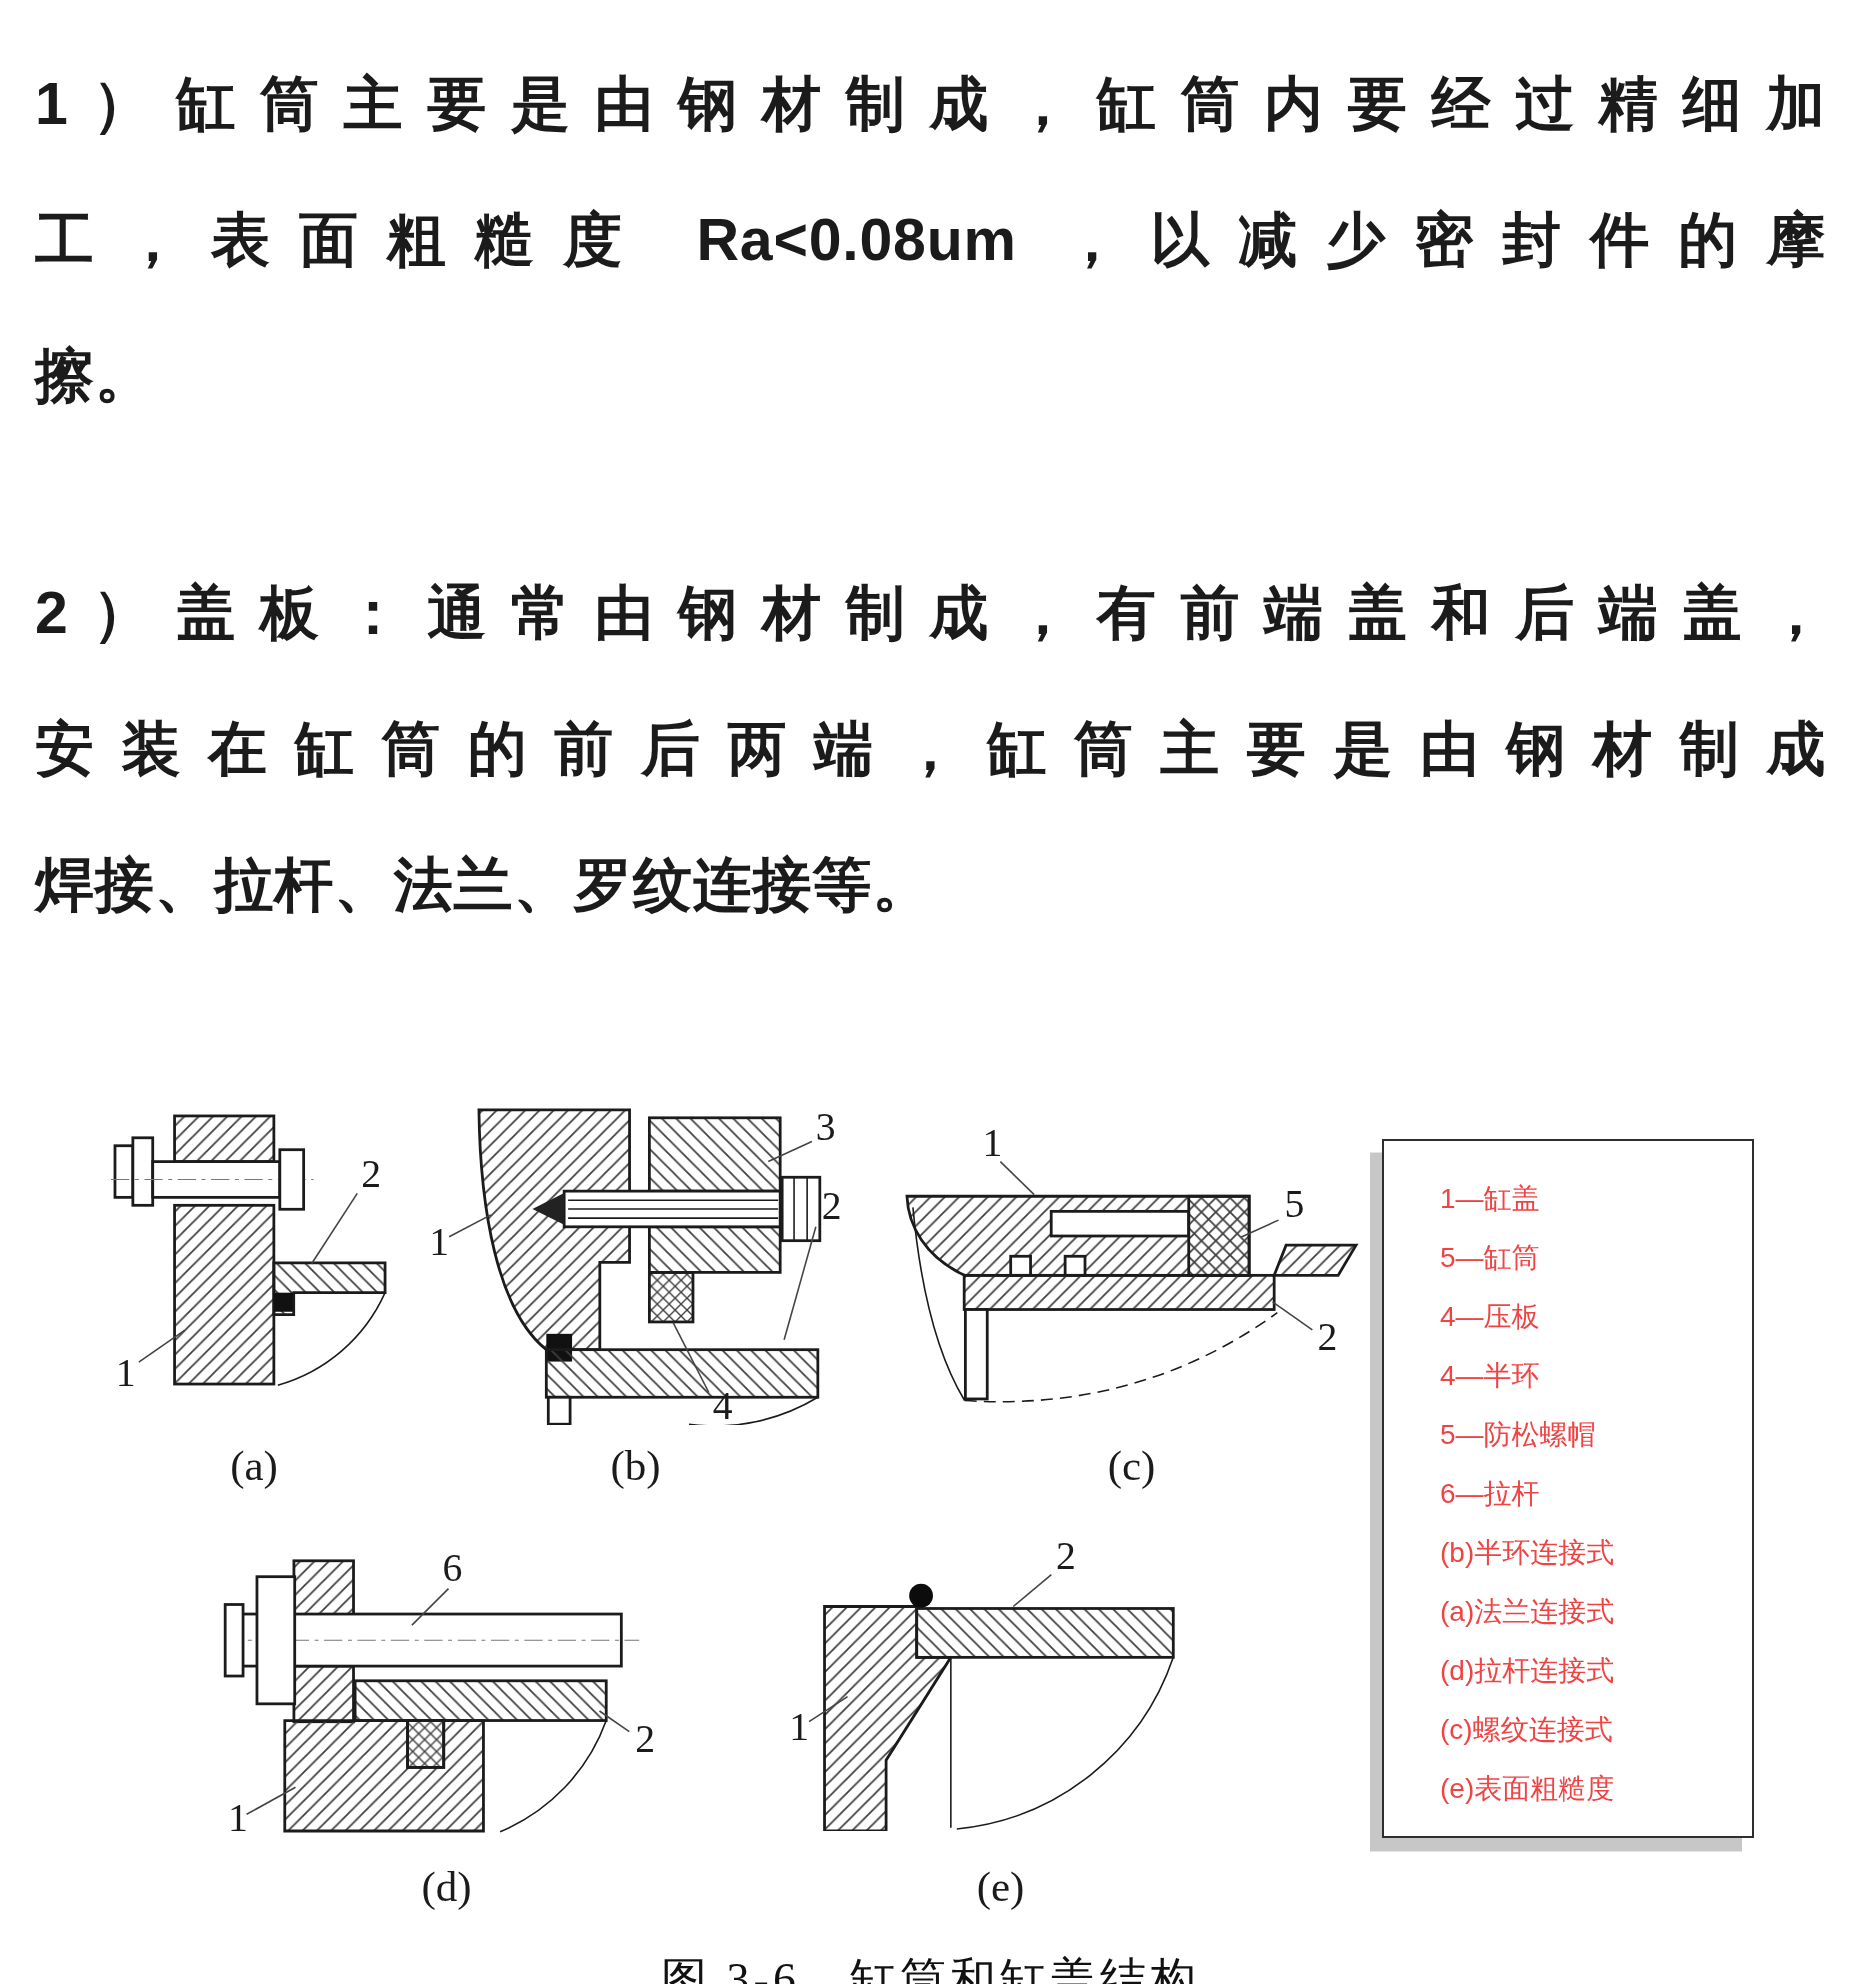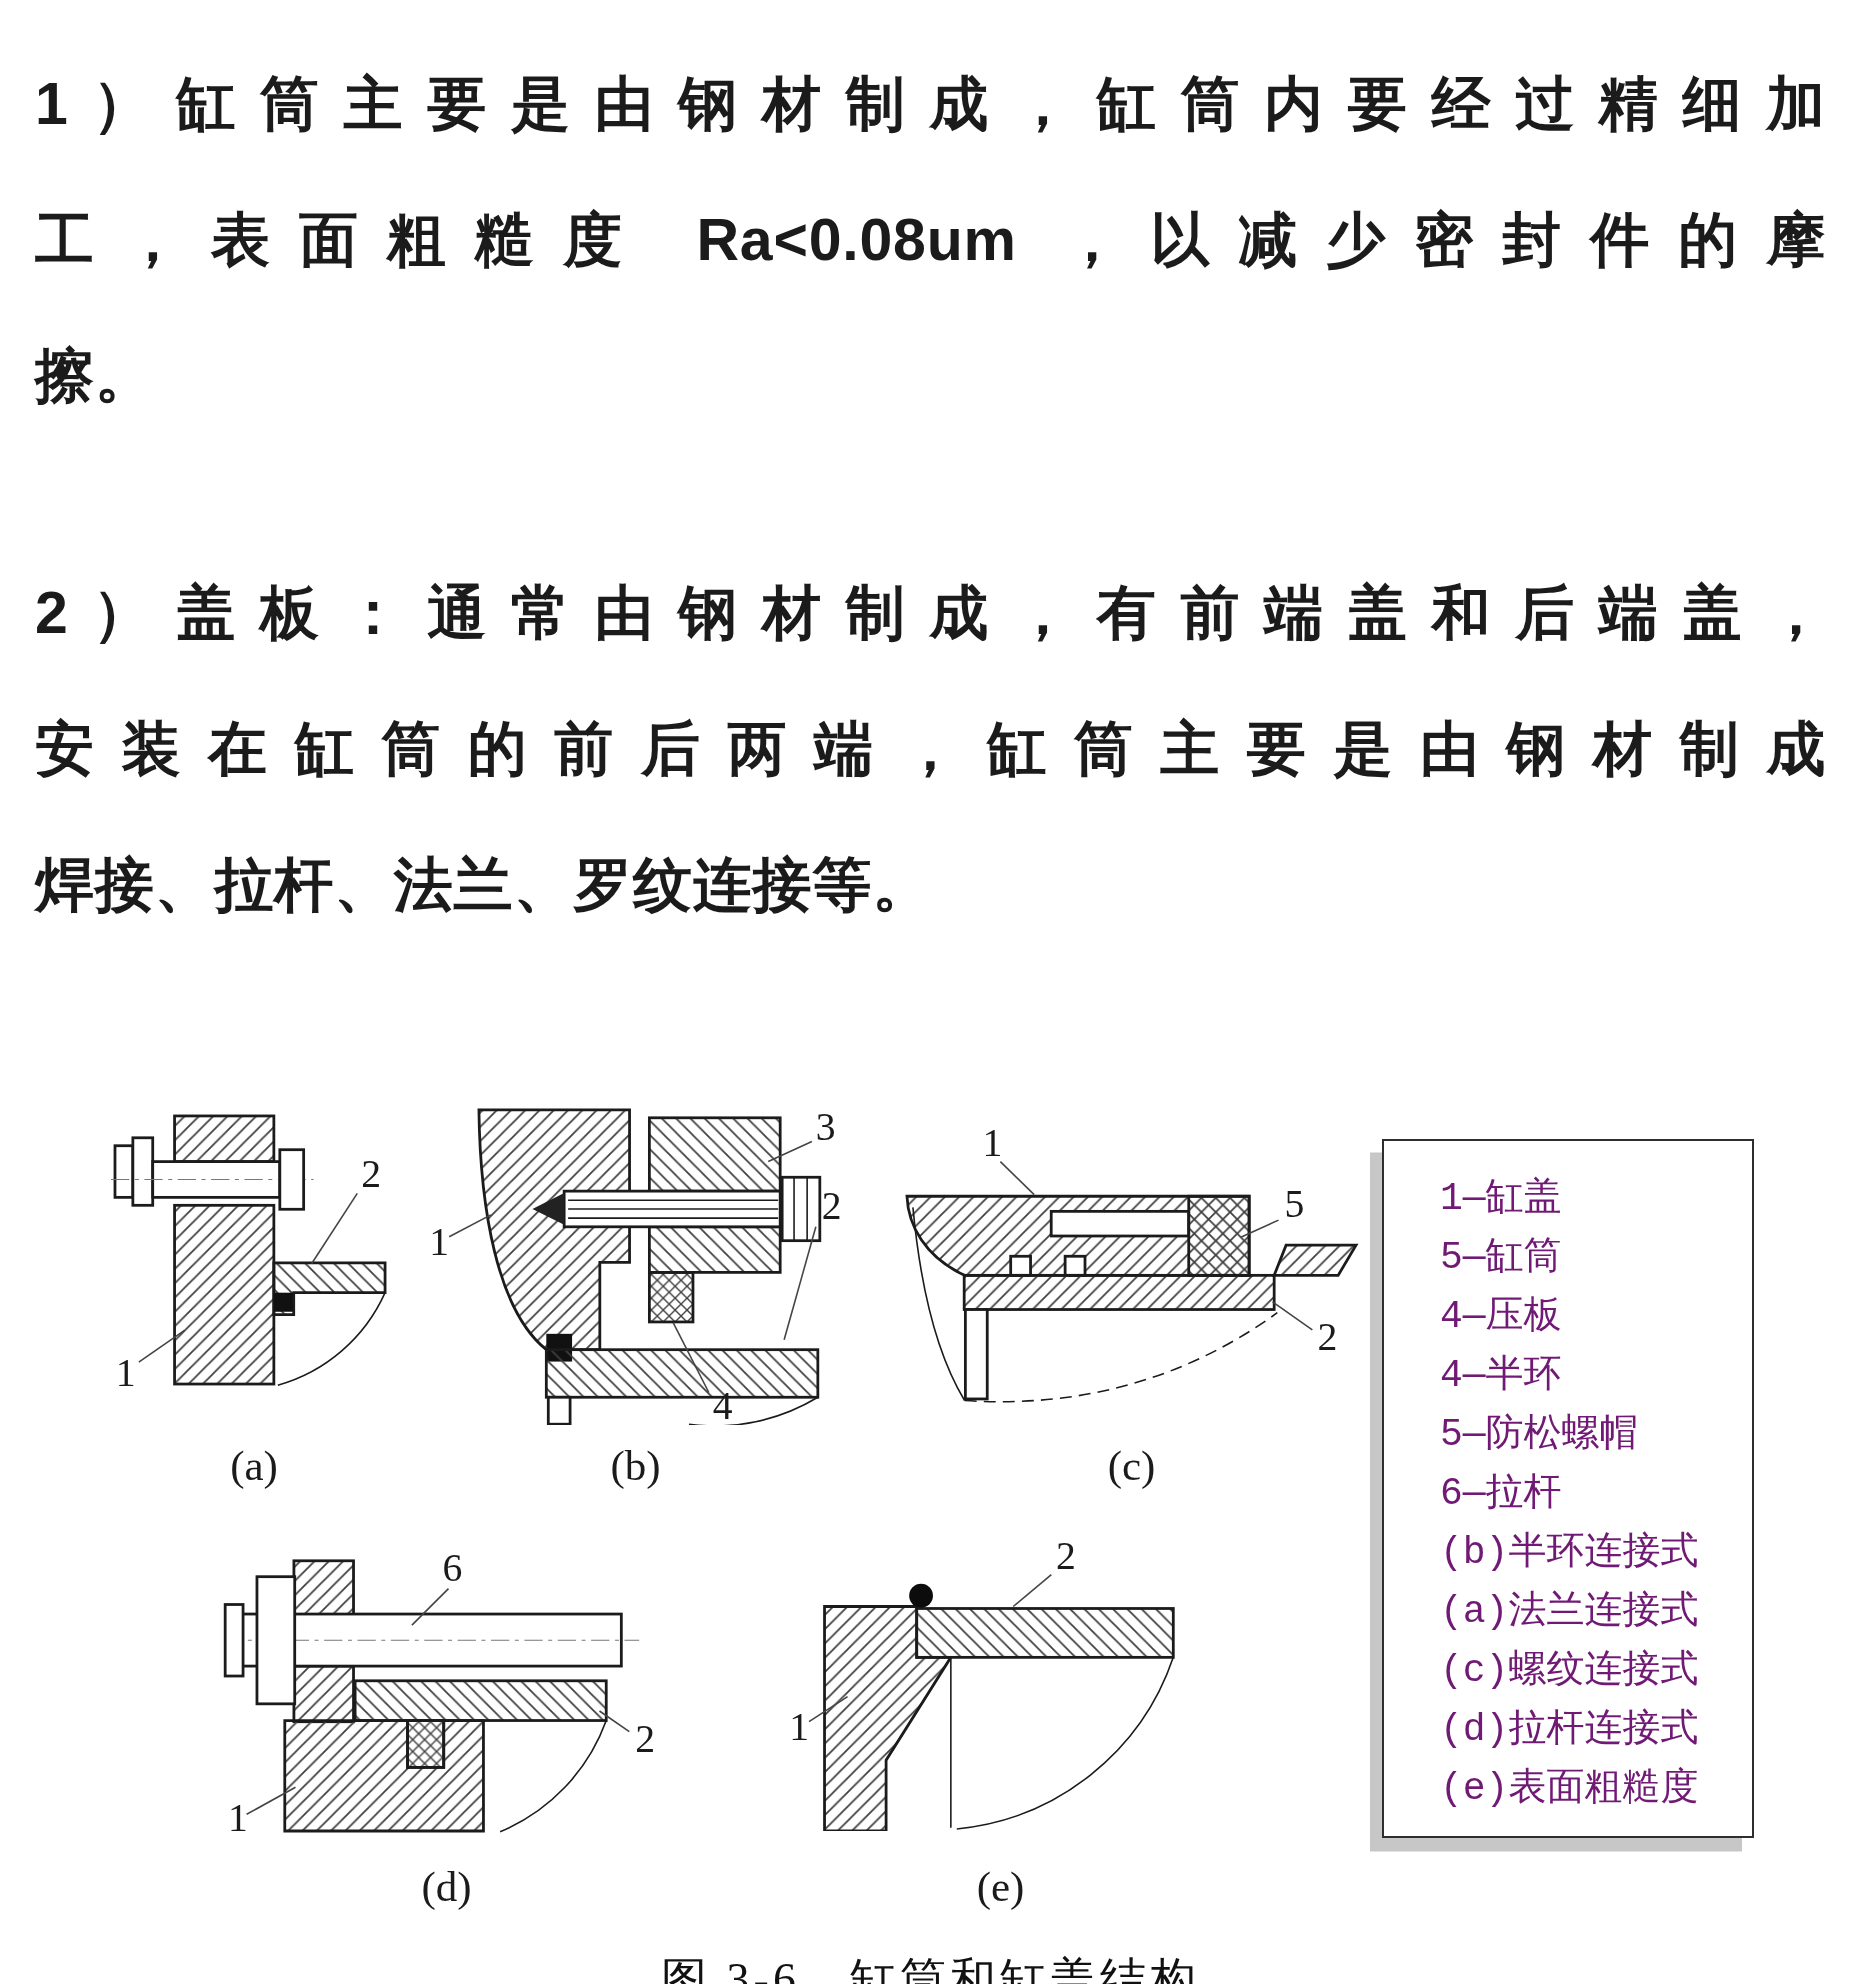--- a/index.html
+++ b/index.html
@@ -9,22 +9,22 @@
         font-weight:700;letter-spacing:0.8px;color:#1b1b1b;}
   .para .ln{text-align:justify;text-align-last:justify;white-space:normal;}
   .para .ln.last{text-align-last:left;}
   .figure{position:absolute;left:0;top:1072px;width:1861px;height:961px;}
   .fig-svg{position:absolute;}
   .sublabel{position:absolute;font-family:"Liberation Serif","DejaVu Serif",serif;
         font-size:43px;color:#1b1b1b;text-align:center;}
   .legendbox{position:absolute;left:1382px;top:67px;width:372px;height:699px;
         background:#ffffff;border:2.4px solid #2e2e2e;box-sizing:border-box;
         box-shadow:-12px 13.5px 0 #c7c7c7;padding:28px 0 0 56px;}
-  .legendbox .li{font-family:Liberation Mono, monospace;
-        font-size:38px;line-height:59px;color:#701a75;white-space:nowrap;}
+  .legendbox .li{font-family:Liberation Sans, sans-serif;
+        font-size:28px;line-height:59px;color:#ef4444;white-space:nowrap;}
   .caption{position:absolute;left:0;top:877px;width:1861px;text-align:center;
         font-family:"Liberation Serif","DejaVu Serif",serif;font-size:46px;
         letter-spacing:4px;color:#111;}
   svg text{font-family:"Liberation Serif","DejaVu Serif",serif;font-size:100px;fill:#1b1b1b;}
   .ol{stroke:#1b1b1b;stroke-width:7;}
   .thin{stroke:#1b1b1b;stroke-width:4;fill:none;}
   .leader{stroke:#444;stroke-width:4;fill:none;}
   .cl{stroke:#777;stroke-width:3;fill:none;stroke-dasharray:46 14 10 14;}
   .wh{fill:#ffffff;}
 </style>
@@ -142,22 +142,22 @@
 
     <div class="legendbox">
       <div class="li">1—缸盖</div>
       <div class="li">5—缸筒</div>
       <div class="li">4—压板</div>
       <div class="li">4—半环</div>
       <div class="li">5—防松螺帽</div>
       <div class="li">6—拉杆</div>
       <div class="li">(b)半环连接式</div>
       <div class="li">(a)法兰连接式</div>
+      <div class="li">(d)拉杆连接式</div>
       <div class="li">(c)螺纹连接式</div>
-      <div class="li">(d)拉杆连接式</div>
       <div class="li">(e)表面粗糙度</div>
     </div>
 
     <div class="sublabel" style="left:107px;top:369px;width:294px;">(a)</div>
     <div class="sublabel" style="left:425px;top:369px;width:421px;">(b)</div>
     <div class="sublabel" style="left:901px;top:369px;width:461px;">(c)</div>
 
     <svg class="fig-svg" style="left:222px;top:453px;" width="449" height="310" viewBox="0 0 1130 780">
       <g>
         <rect x="181" y="90" width="150" height="135" fill="url(#h1)" class="ol"></rect>

